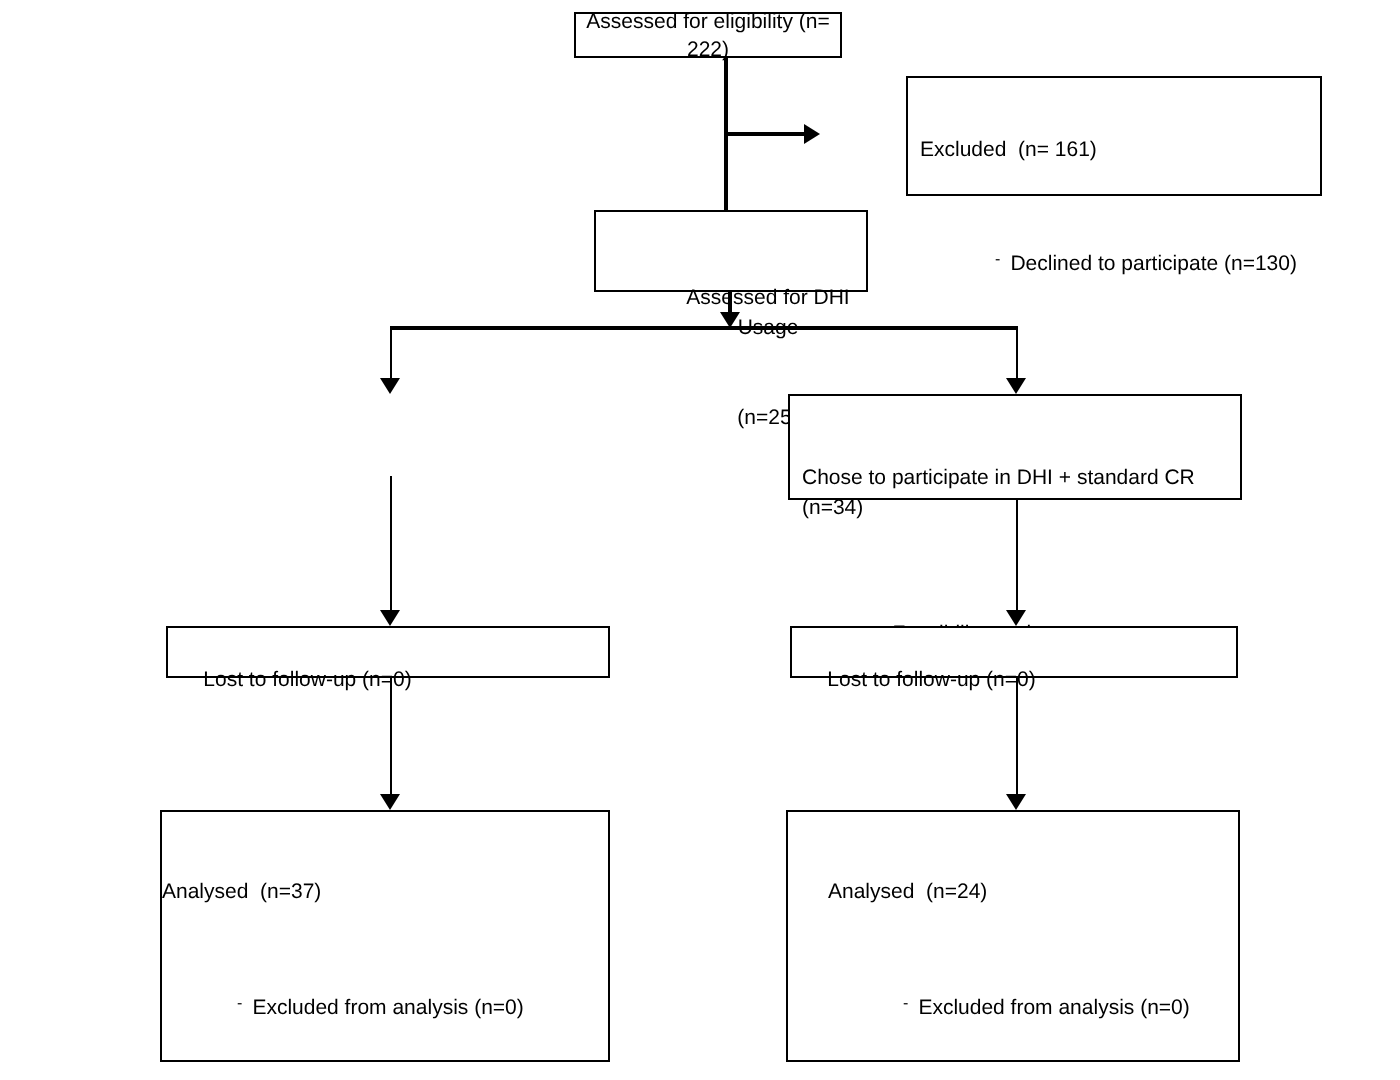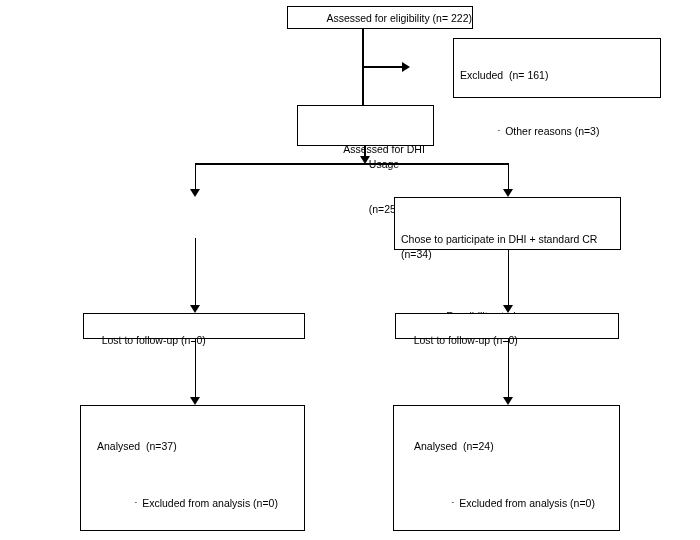--- a/index.html
+++ b/index.html
@@ -43,28 +43,28 @@
     border-top: 8px solid #000000;
   }
   .arr-r {
     position: absolute; width: 0; height: 0;
     border-top: 5px solid transparent;
     border-bottom: 5px solid transparent;
     border-left: 8px solid #000000;
   }
 
   
-  #b-elig   { left: 287px; top: 6px;   width: 186px; height: 23px; justify-content: flex-end; }
+  #b-elig   { left: 287px; top: 6px;   width: 134px; height: 23px; justify-content: flex-end; }
   #b-excl   { left: 410px; top: 38px;  width: 208px; height: 60px; padding: 3px 6px; line-height: 13.5px; margin-left: 43px; }
   #b-dhi    { left: 297px; top: 105px; width: 137px; height: 41px; padding-top: 6px; text-align: center; line-height: 15px; padding-left: 37px; }
   #b-allocL { left: 83px;  top: 197px; width: 206px; height: 41px; padding: 4px 6px; line-height: 15px; }
   #b-allocR { left: 394px; top: 197px; width: 227px; height: 53px; padding: 4px 6px; line-height: 15px; }
   #b-lostL  { left: 83px;  top: 313px; width: 222px; height: 26px; padding: 5px 6px; }
   #b-lostR  { left: 395px; top: 313px; width: 224px; height: 26px; padding: 5px 6px; }
-  #b-analL  { left: 80px;  top: 405px; width: 225px; height: 126px; padding: 5px 16px; }
+  #b-analL  { left: 80px;  top: 405px; width: 225px; height: 126px; padding: 5px 0; }
   #b-analR  { left: 393px; top: 405px; width: 227px; height: 126px; padding: 5px 20px; }
 
   
   #ln-elig-dhi   { left: 362px;   top: 29px;  height: 77px; }
   #ln-excl       { left: 362px;   top: 66px;  width: 41px; }
   #ar-excl       { left: 402px;   top: 62px; }
   #ln-dhi-stem   { left: 364px;   top: 146px; height: 12px; }
   #ar-split      { left: 360px;   top: 156px; }
   #ln-split      { left: 194.5px; top: 163px; width: 314px; }
   #ln-dropL      { left: 194.5px; top: 164px; height: 26px; }
@@ -104,20 +104,23 @@
   <div class="vline" id="ln-lostR-anal"></div>
   <div class="arr-d" id="ar-analR"></div>
 
   <div class="box center-box" id="b-elig">
     <span>Assessed for eligibility (n= 222)</span>
   </div>
 
   <div class="box" id="b-excl">
     <div class="ttl">Excluded  (n= 161)</div>
     <div class="li">
+      <span class="blt">-</span><span>Declined to participate (n=130)</span>
+    </div>
+    <div class="li">
       <span class="blt">-</span><span>Other reasons (n=3)</span>
     </div>
   </div>
 
   <div class="box" id="b-dhi">
     <div>Assessed for DHI Usage</div>
     <div>(n=25)</div>
   </div>
 
 

